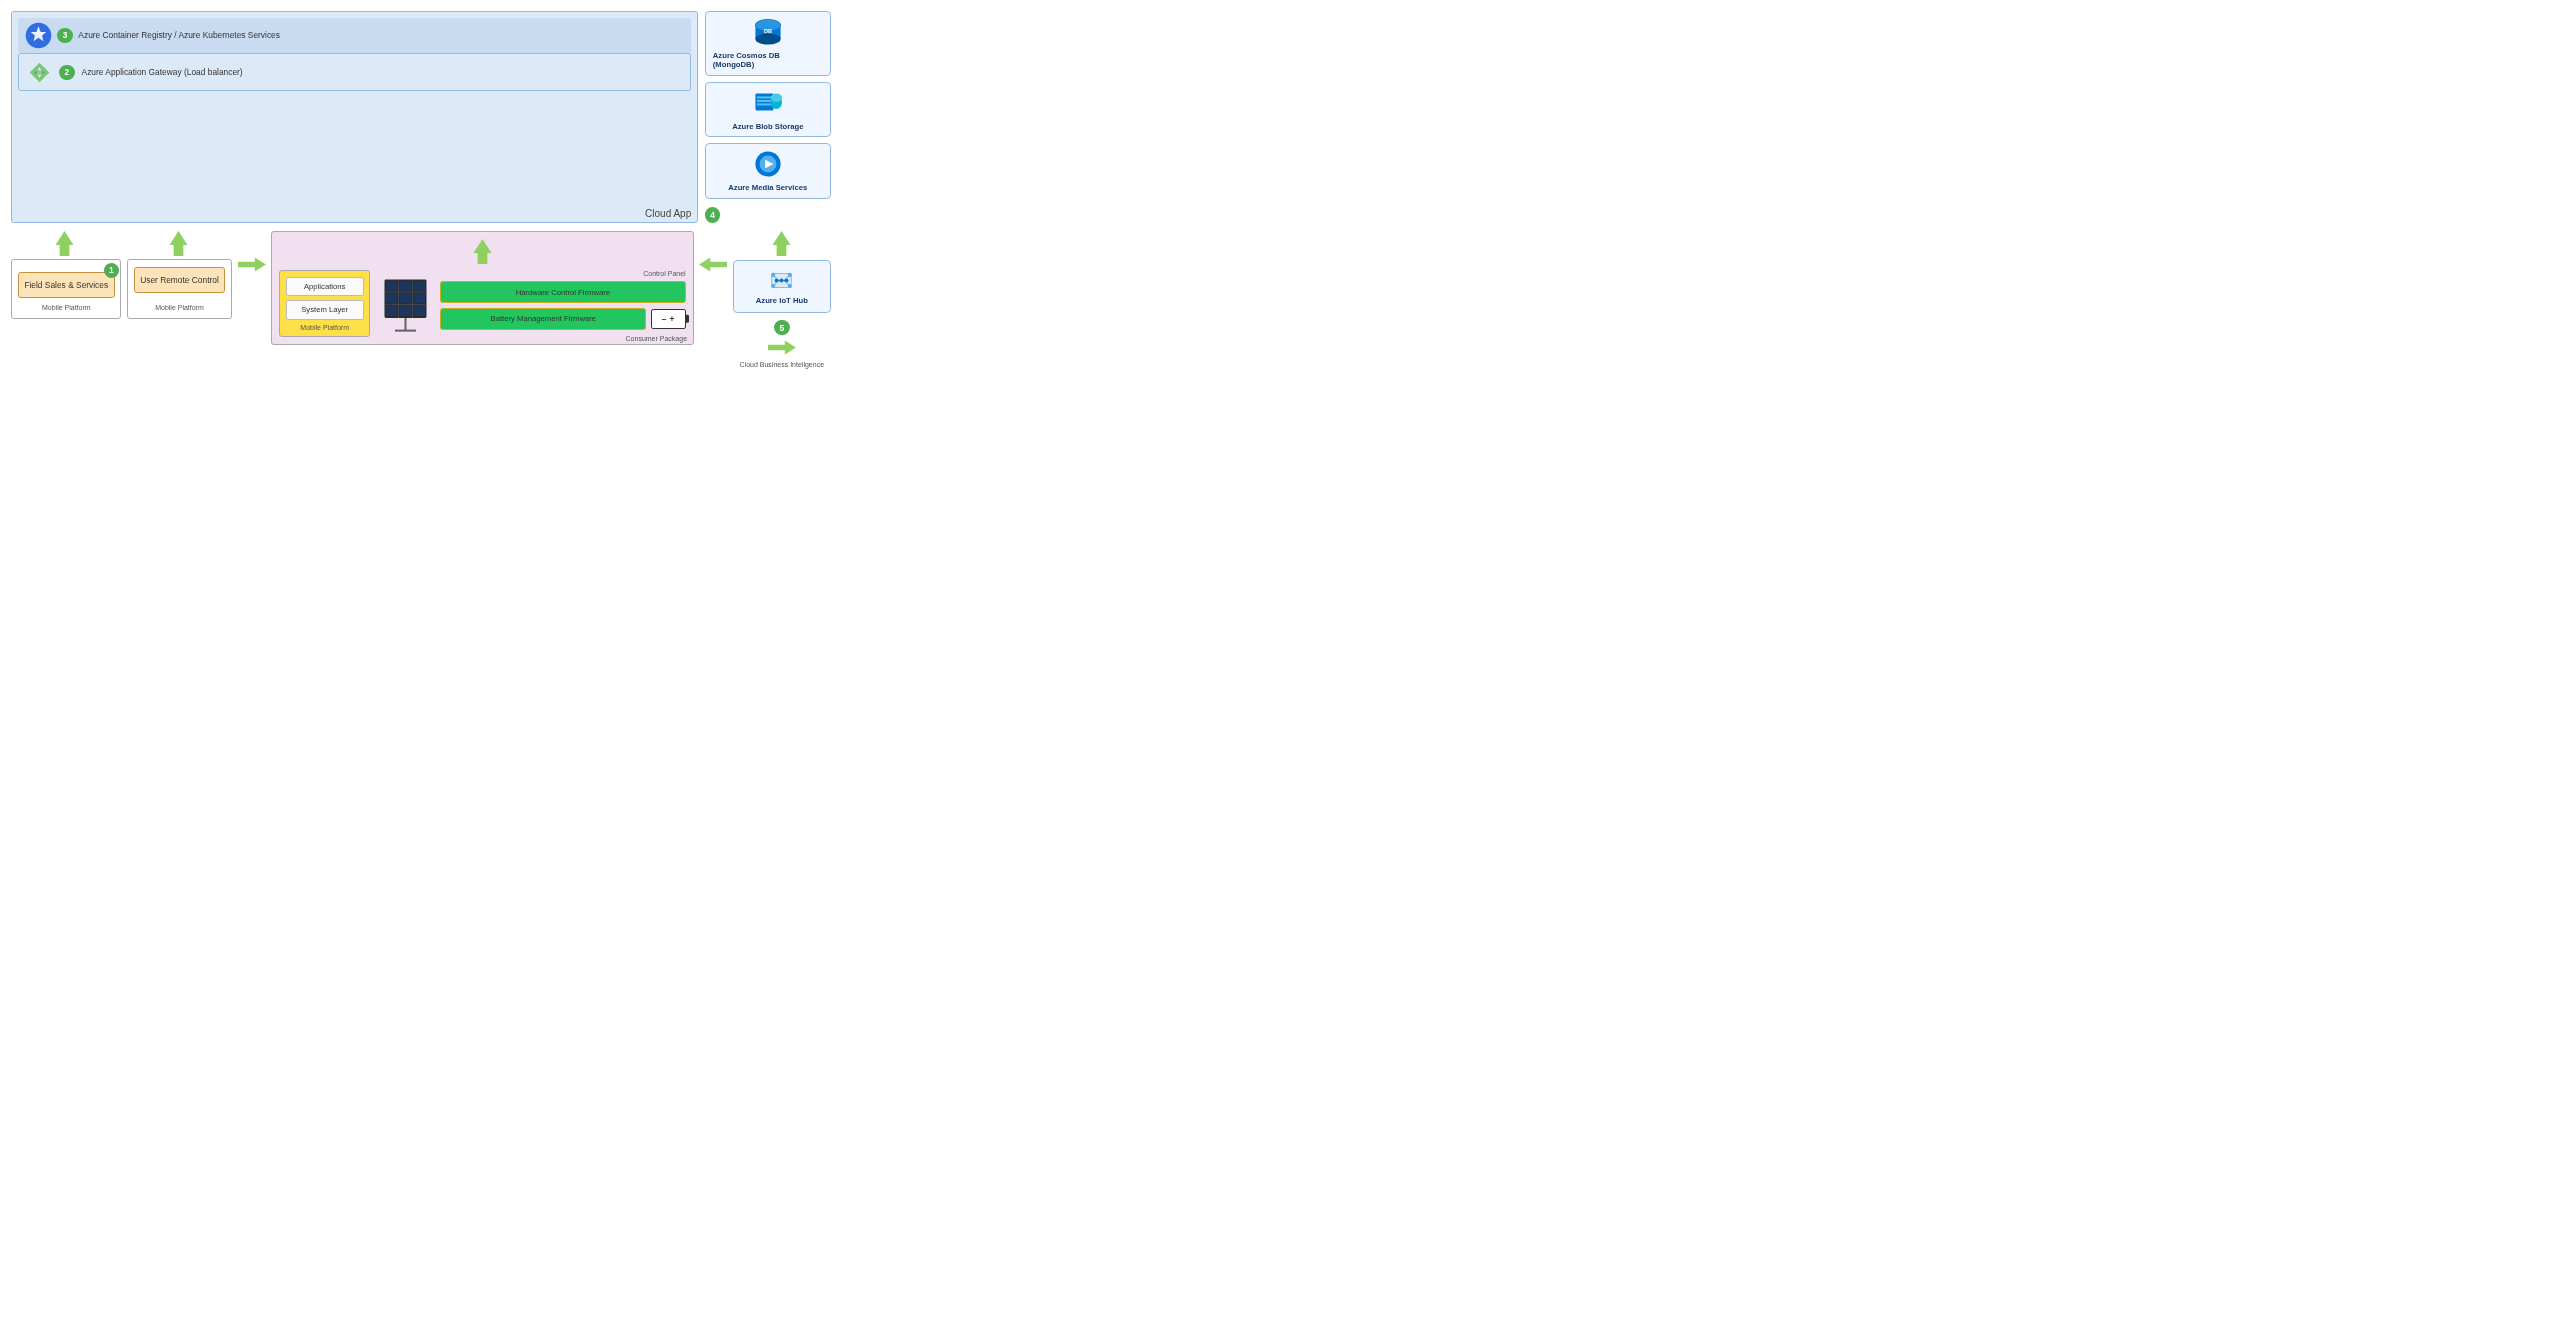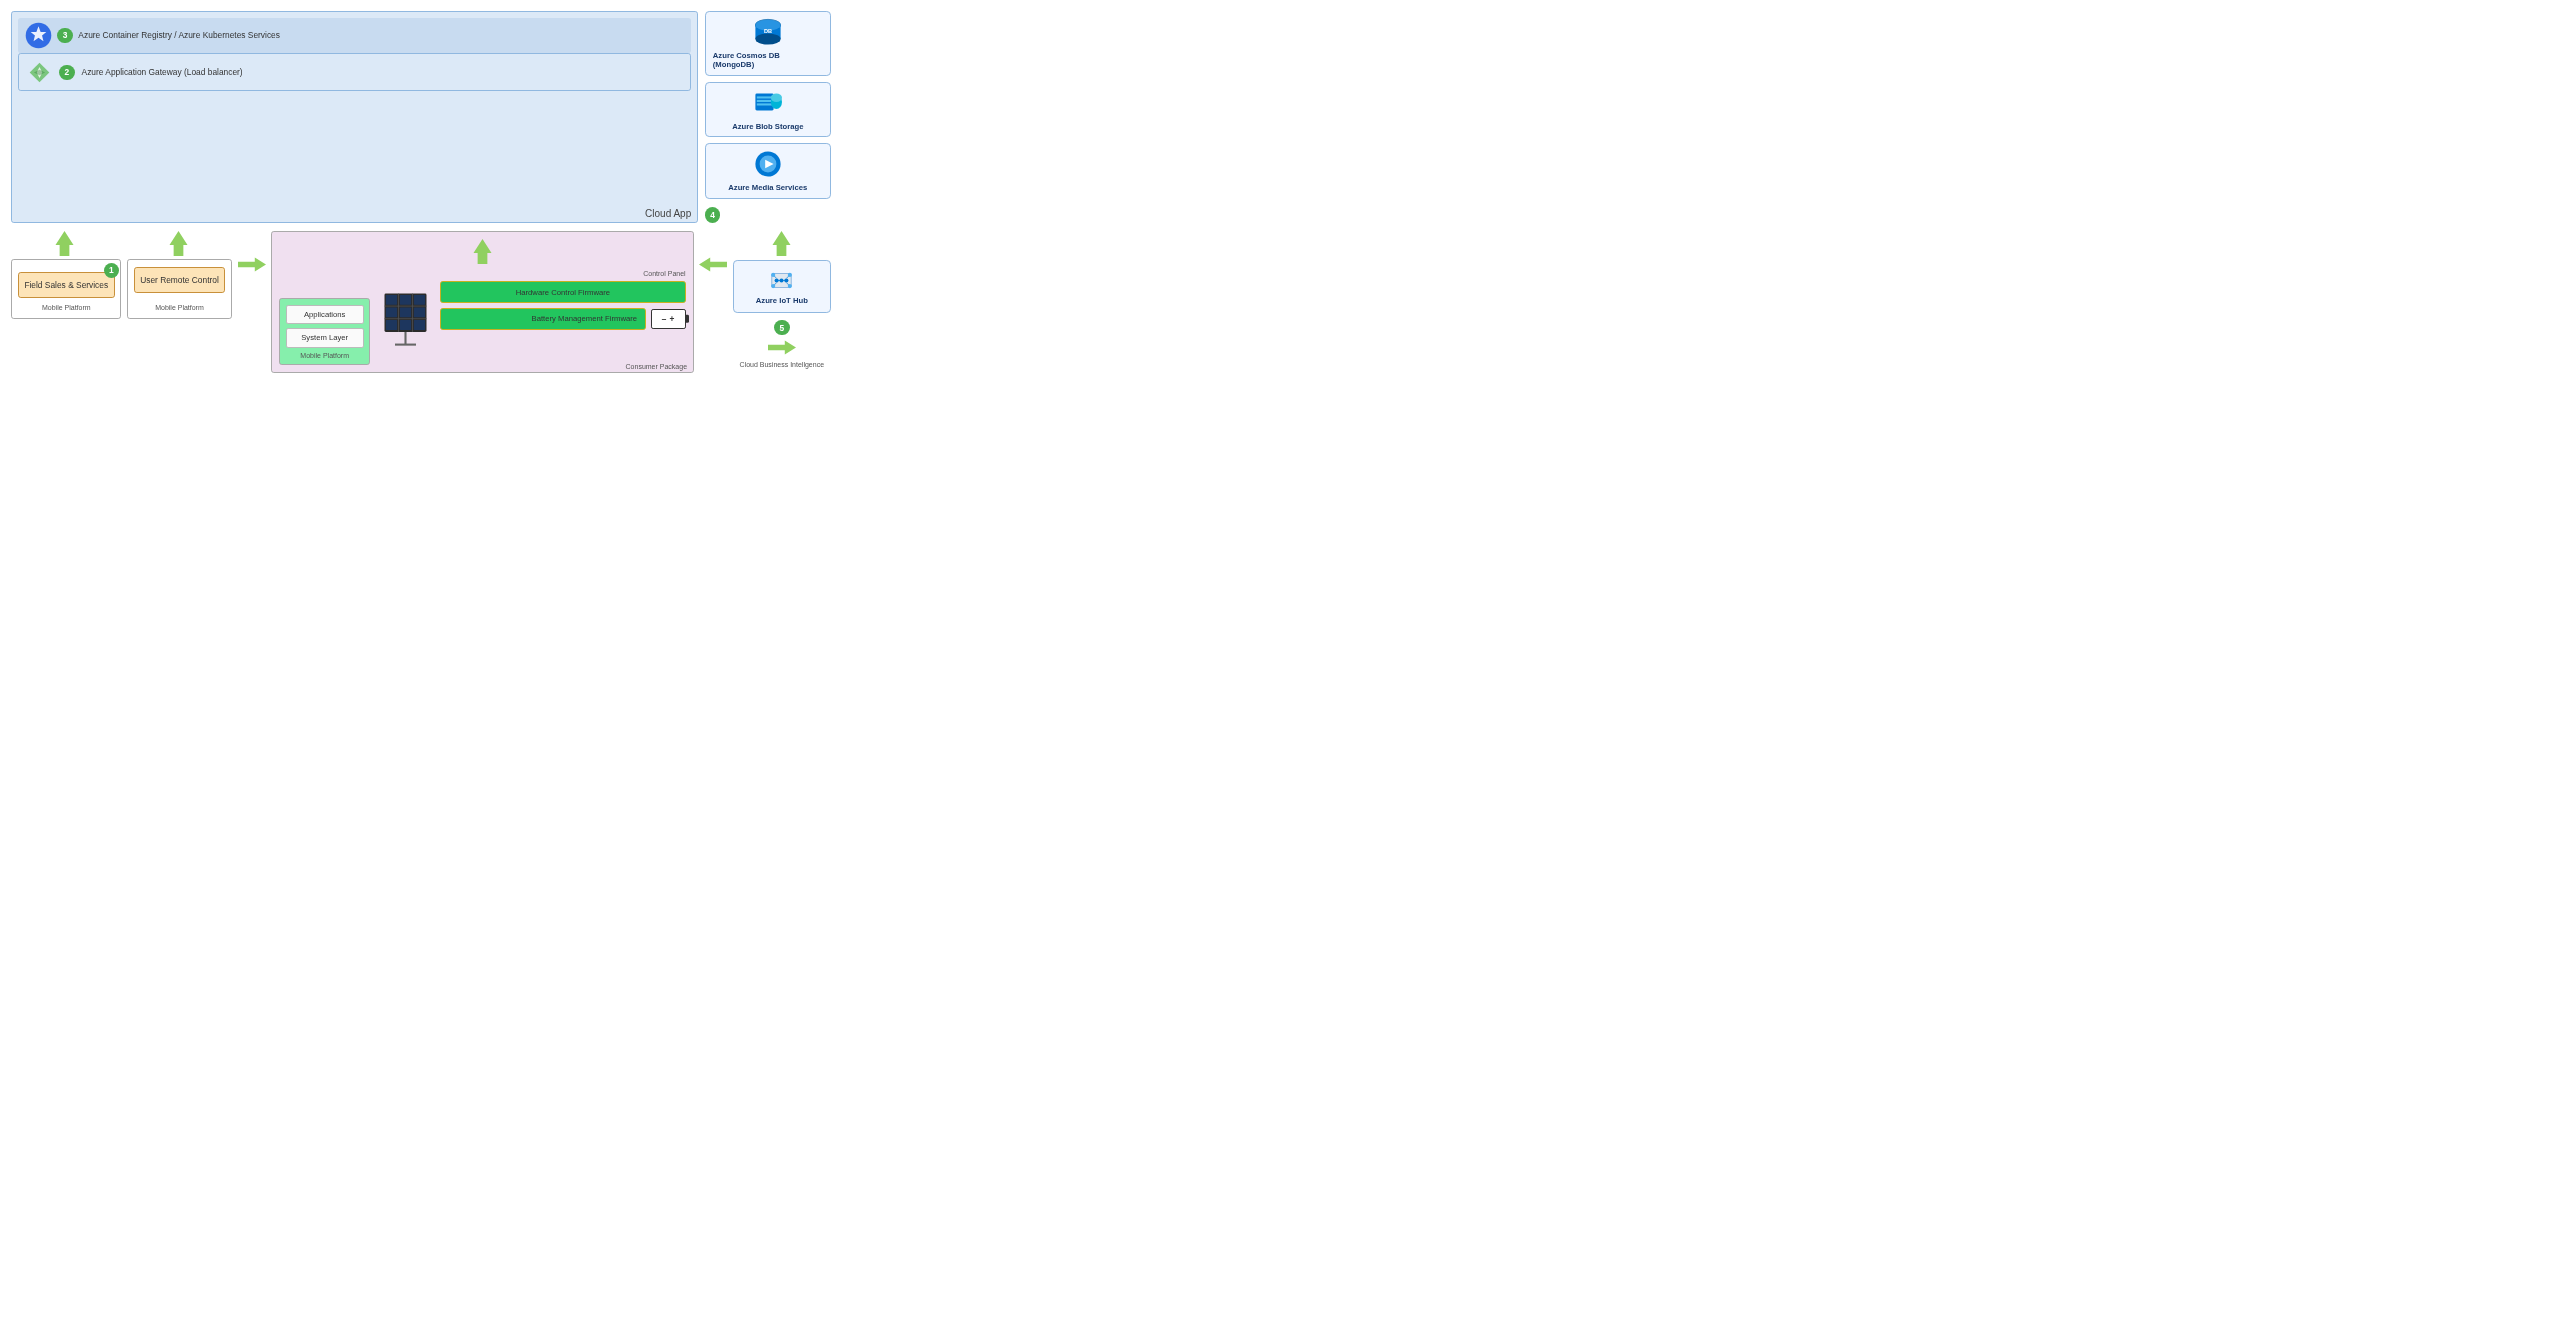--- a/index.html
+++ b/index.html
@@ -194,27 +194,26 @@
 
     .consumer-inner {
       display: flex;
       gap: 7px;
       height: 100%;
     }
 
     .mobile-platform-inner {
       border: 1.1px solid #aaa;
       border-radius: 2.8px;
-      background: #86efac;
+      background: #fde047;
       padding: 5.6px;
       display: flex;
       flex-direction: column;
       gap: 4.2px;
       min-width: 91px;
-      margin-top: 28px;
     }
 
     .mobile-platform-inner-label {
       font-size: 7px;
       color: #555;
       text-align: center;
     }
 
     .inner-box {
       background: #fafafa;
@@ -488,21 +487,21 @@
             <line x1="35" y1="60" x2="35" y2="78" stroke="#666" stroke-width="3"></line>
             <line x1="20" y1="78" x2="50" y2="78" stroke="#666" stroke-width="3"></line>
           </svg>
         </div>
 
         <div class="control-panel-area">
           <div class="control-panel-label">Control Panel</div>
           <div class="firmware-box">Hardware Control Firmware</div>
 
           <div class="battery-row">
-            <div class="firmware-box" style="flex:1;text-align:right;">Battery Management Firmware</div>
+            <div class="firmware-box" style="flex:1;">Battery Management Firmware</div>
             <div class="battery-icon">
               <span>−</span>
               <span>+</span>
             </div>
           </div>
         </div>
 
       </div>
 
       <div class="consumer-package-label">Consumer Package</div>

